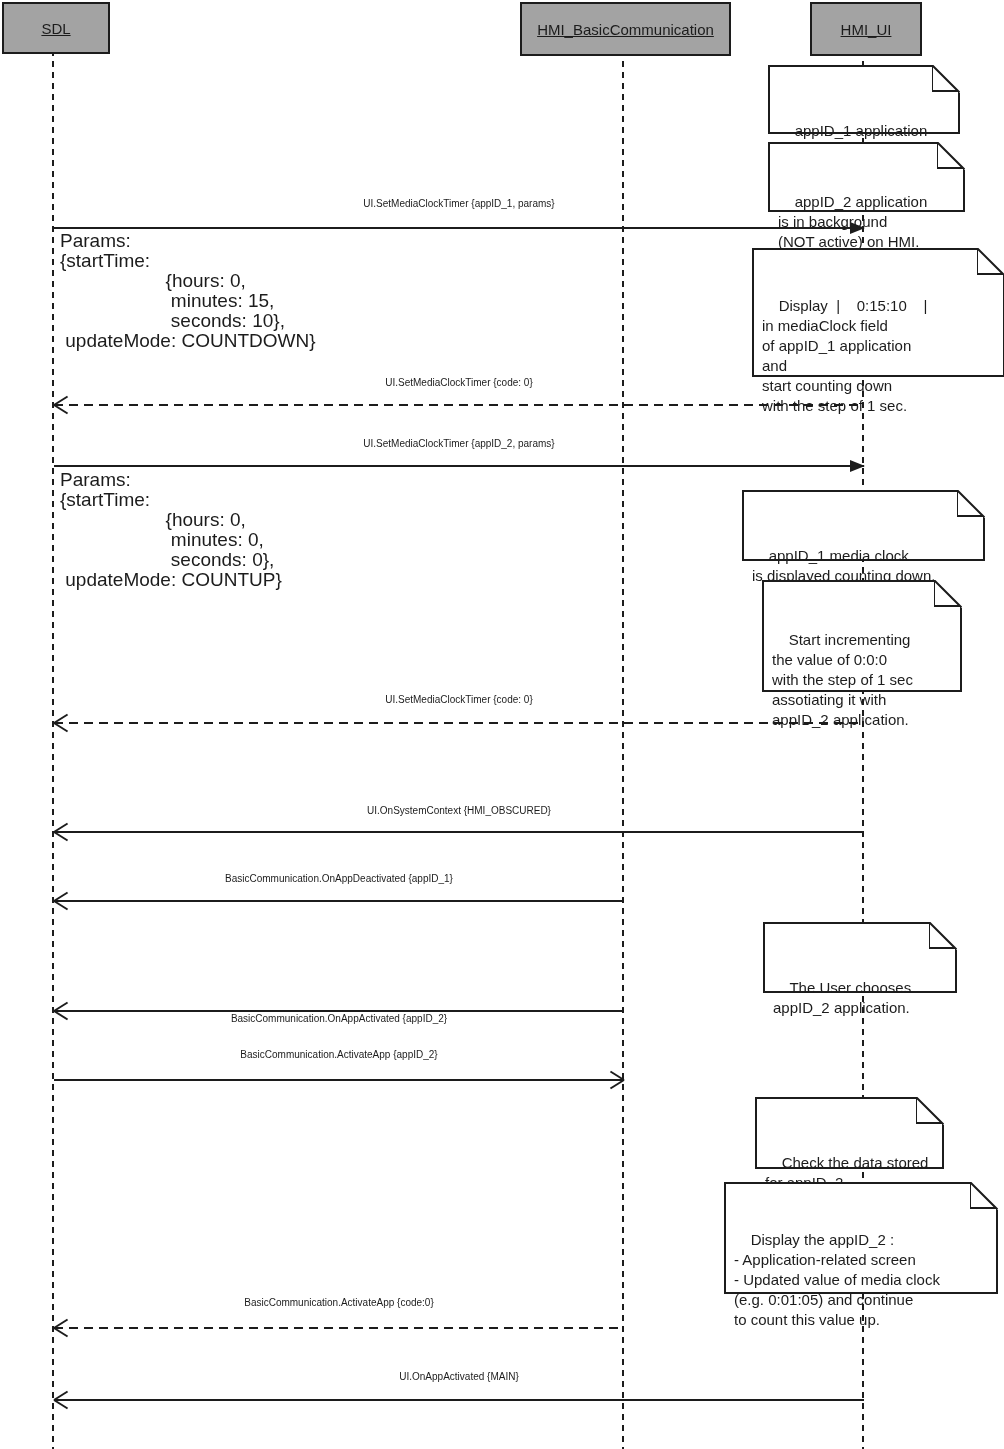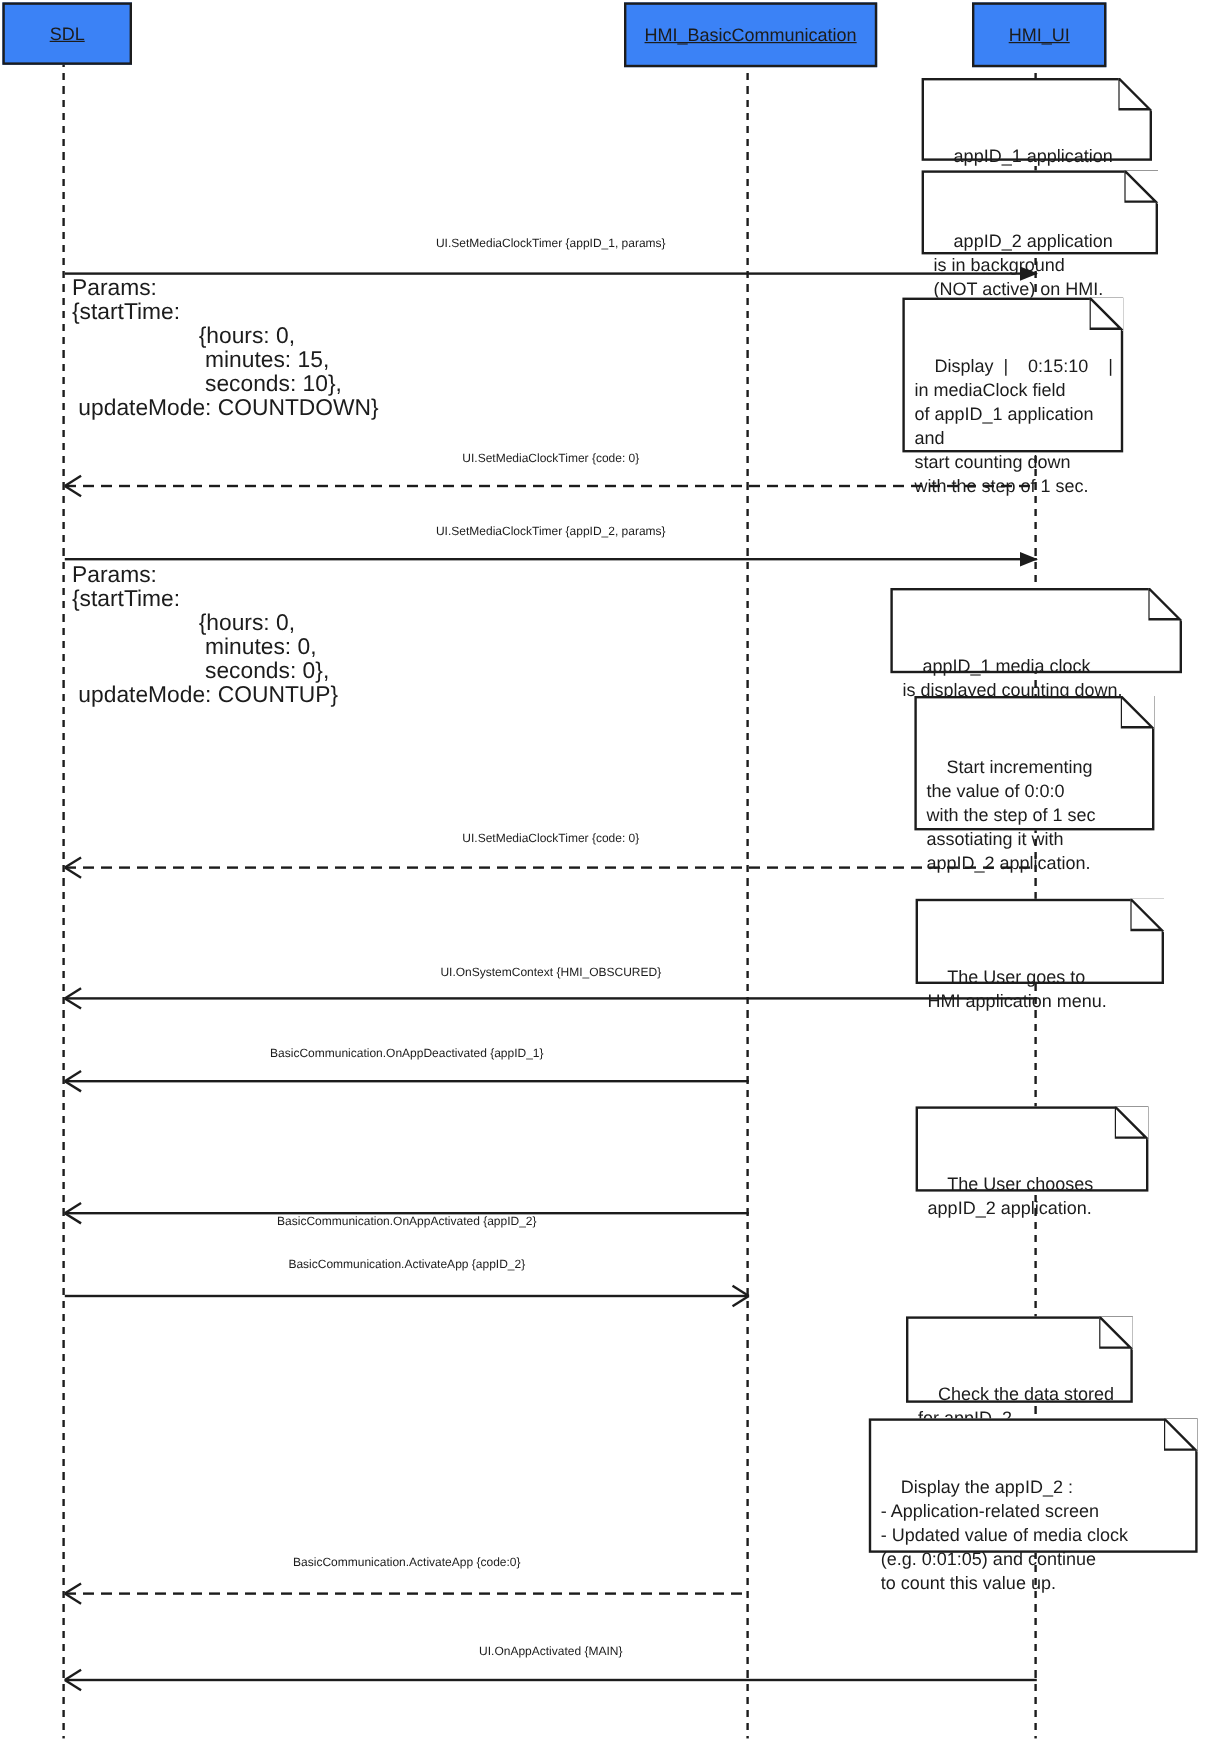--- a/index.html
+++ b/index.html
@@ -1,21 +1,21 @@
 <!DOCTYPE html>
 <html><head>
 <meta charset="utf-8">
 <style>
   html,body{margin:0;padding:0;background:#fff;}
   #canvas{
     position:relative;width:1004px;height:1449px;background:#fff;
     font-family:"Liberation Sans",sans-serif;color:#1c1c1c;overflow:hidden;
   }
   .actor{
-    position:absolute;border:2px solid #1c1c1c;background:#3b82f6;
+    position:absolute;border:2px solid #1c1c1c;background:#a3a3a3;
     display:flex;align-items:center;justify-content:center;
     font-size:15px;z-index:6;
   }
   .actor span{text-decoration:underline;}
   .lifeline{
     position:absolute;width:2px;top:50px;height:1399px;
     background:repeating-linear-gradient(to bottom,#1c1c1c 0 6px,transparent 6px 11px);
     z-index:1;
   }
   .msg-label{
@@ -148,21 +148,21 @@
   <div class="note" style="left:768px;top:142px;width:197px;height:70px;padding-top:8px;">
     <svg class="note-fold" width="28" height="28" viewBox="0 0 28 28">
         <polygon points="0,0 28,0 28,28" fill="#ffffff"></polygon>
         <path d="M0,0 L26,26 L0,26 Z" fill="#ffffff" stroke="#1c1c1c" stroke-width="2"></path>
       </svg>
     <span>appID_2 application
 is in background
 (NOT active) on HMI.</span>
   </div>
 
-  <div class="note" style="left:752px;top:248px;width:184px;height:129px;">
+  <div class="note" style="left:752px;top:248px;width:253px;height:129px;">
     <svg class="note-fold" width="28" height="28" viewBox="0 0 28 28">
         <polygon points="0,0 28,0 28,28" fill="#ffffff"></polygon>
         <path d="M0,0 L26,26 L0,26 Z" fill="#ffffff" stroke="#1c1c1c" stroke-width="2"></path>
       </svg>
     <span>Display  |    0:15:10    |
 in mediaClock field
 of appID_1 application
 and
 start counting down
 with the step of 1 sec.</span>
@@ -182,28 +182,20 @@
         <polygon points="0,0 28,0 28,28" fill="#ffffff"></polygon>
         <path d="M0,0 L26,26 L0,26 Z" fill="#ffffff" stroke="#1c1c1c" stroke-width="2"></path>
       </svg>
     <span>Start incrementing
 the value of 0:0:0
 with the step of 1 sec
 assotiating it with
 appID_2 application.</span>
   </div>
 
-  <div class="note" style="left:763px;top:749px;width:207px;height:71px;padding-top:14px;">
-    <svg class="note-fold" width="28" height="28" viewBox="0 0 28 28">
-        <polygon points="0,0 28,0 28,28" fill="#ffffff"></polygon>
-        <path d="M0,0 L26,26 L0,26 Z" fill="#ffffff" stroke="#1c1c1c" stroke-width="2"></path>
-      </svg>
-    <span>The User goes to
-HMI application menu.</span>
-  </div>
 
   <div class="note" style="left:763px;top:922px;width:194px;height:71px;padding-top:14px;">
     <svg class="note-fold" width="28" height="28" viewBox="0 0 28 28">
         <polygon points="0,0 28,0 28,28" fill="#ffffff"></polygon>
         <path d="M0,0 L26,26 L0,26 Z" fill="#ffffff" stroke="#1c1c1c" stroke-width="2"></path>
       </svg>
     <span>The User chooses
 appID_2 application.</span>
   </div>
 

